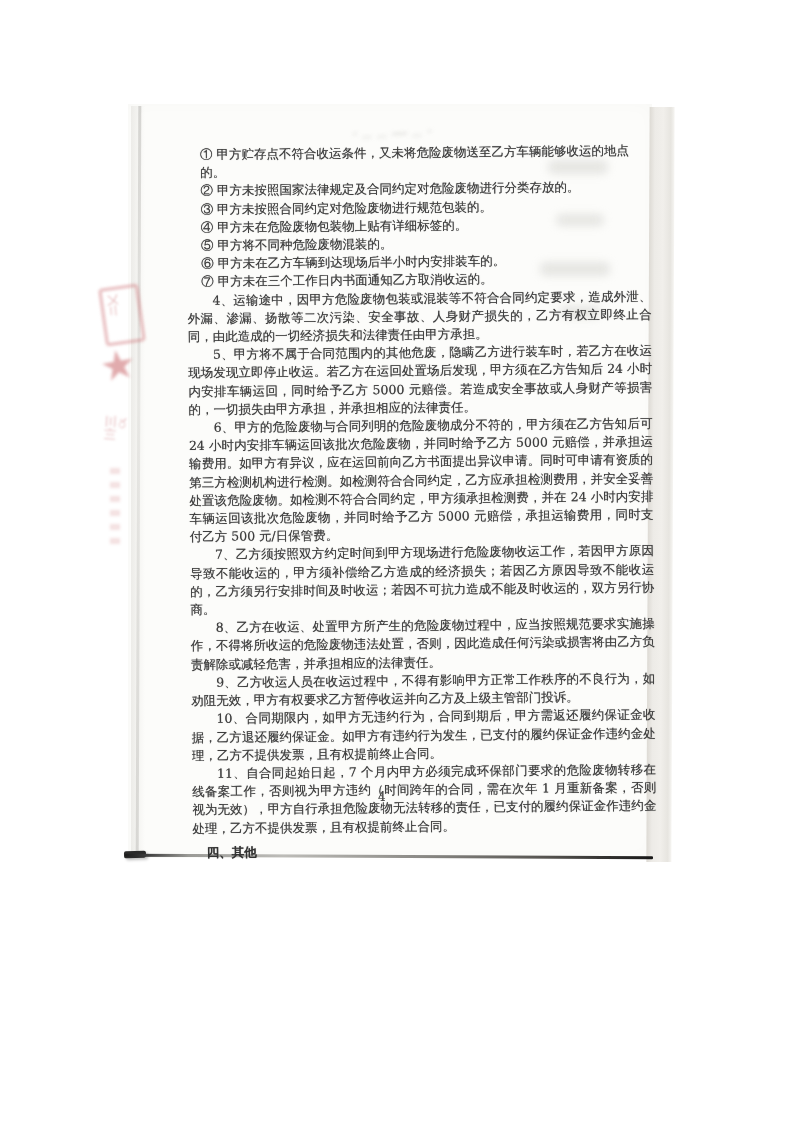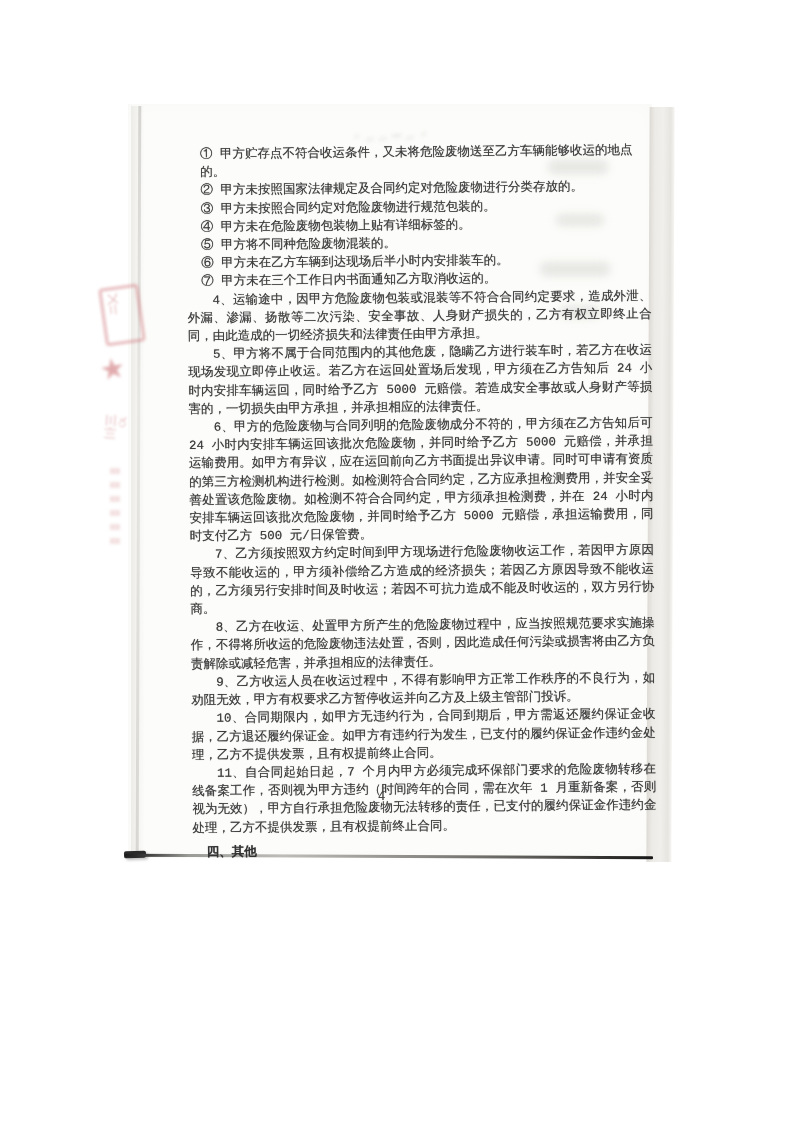--- a/index.html
+++ b/index.html
@@ -3,21 +3,21 @@
 <meta charset="utf-8">
 <style>
   html,body{margin:0;padding:0;}
   body{
     width:794px;height:1123px;
     background:#ffffff;
     overflow:hidden;
     position:relative;
     font-family:"DejaVu Serif","Liberation Serif",serif;
   }
-  .canvas{position:absolute;inset:0;font-family:Liberation Mono, monospace;}
+  .canvas{position:absolute;inset:0;}
 
   
   .sheet{
     position:absolute;
     left:128px;top:104px;
     width:524px;height:754px;
     background:#fcfcfa;
     box-shadow:inset 0 0 18px rgba(0,0,0,0.02);
   }
   

